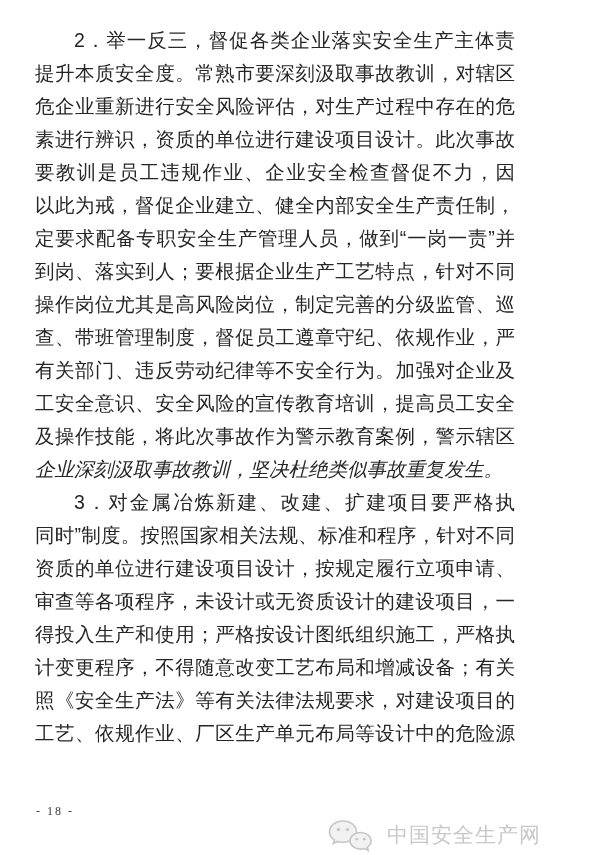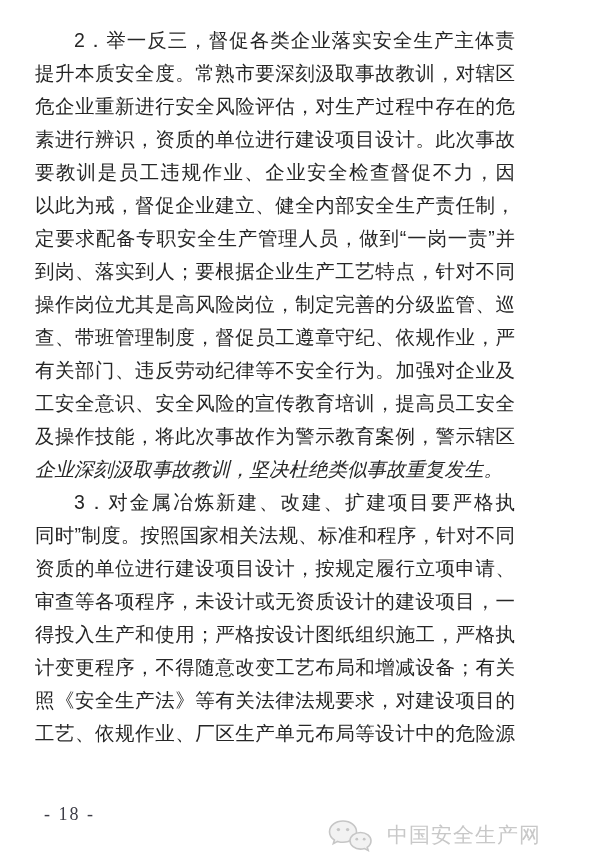--- a/index.html
+++ b/index.html
@@ -32,24 +32,23 @@
     text-align-last: justify;
     white-space: normal;
   }
   .line.indent { text-indent: 2em; }
   .line.para-end { text-align-last: left; font-style: italic; }
   .page-number {
     position: absolute;
     left: 36px;
     top: 804px;
     font-family: "Liberation Serif", serif;
-    font-size: 18px;
+    font-size: 12px;
     color: #3c3c46;
     letter-spacing: 2px;
-    margin-left: 8px;
   }
   .watermark {
     position: absolute;
     right: 6px;
     top: 818px;
     display: flex;
     align-items: center;
     gap: 14px;
     color: #c8c8c8;
   }

